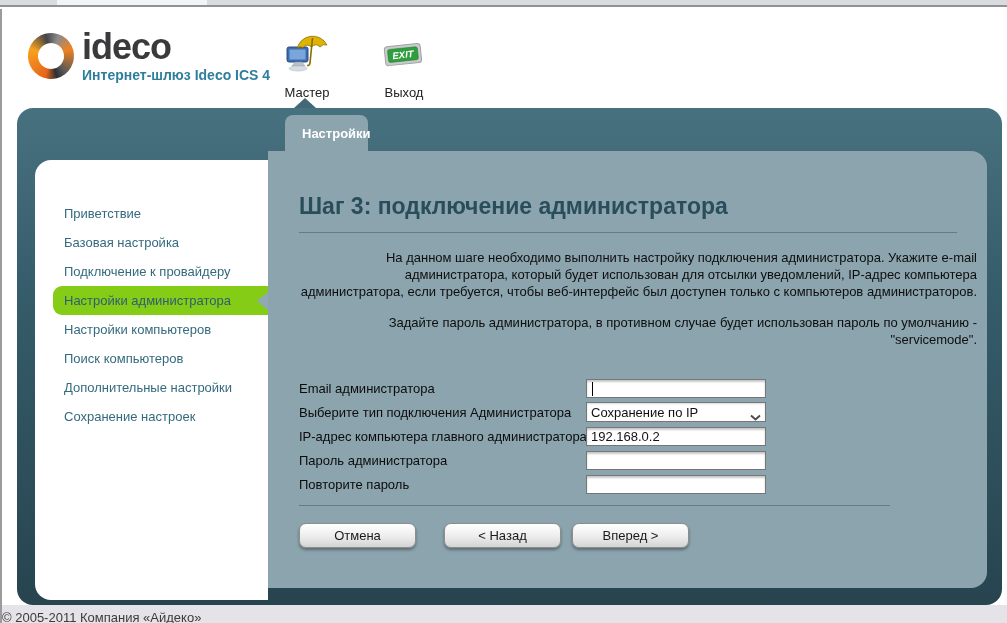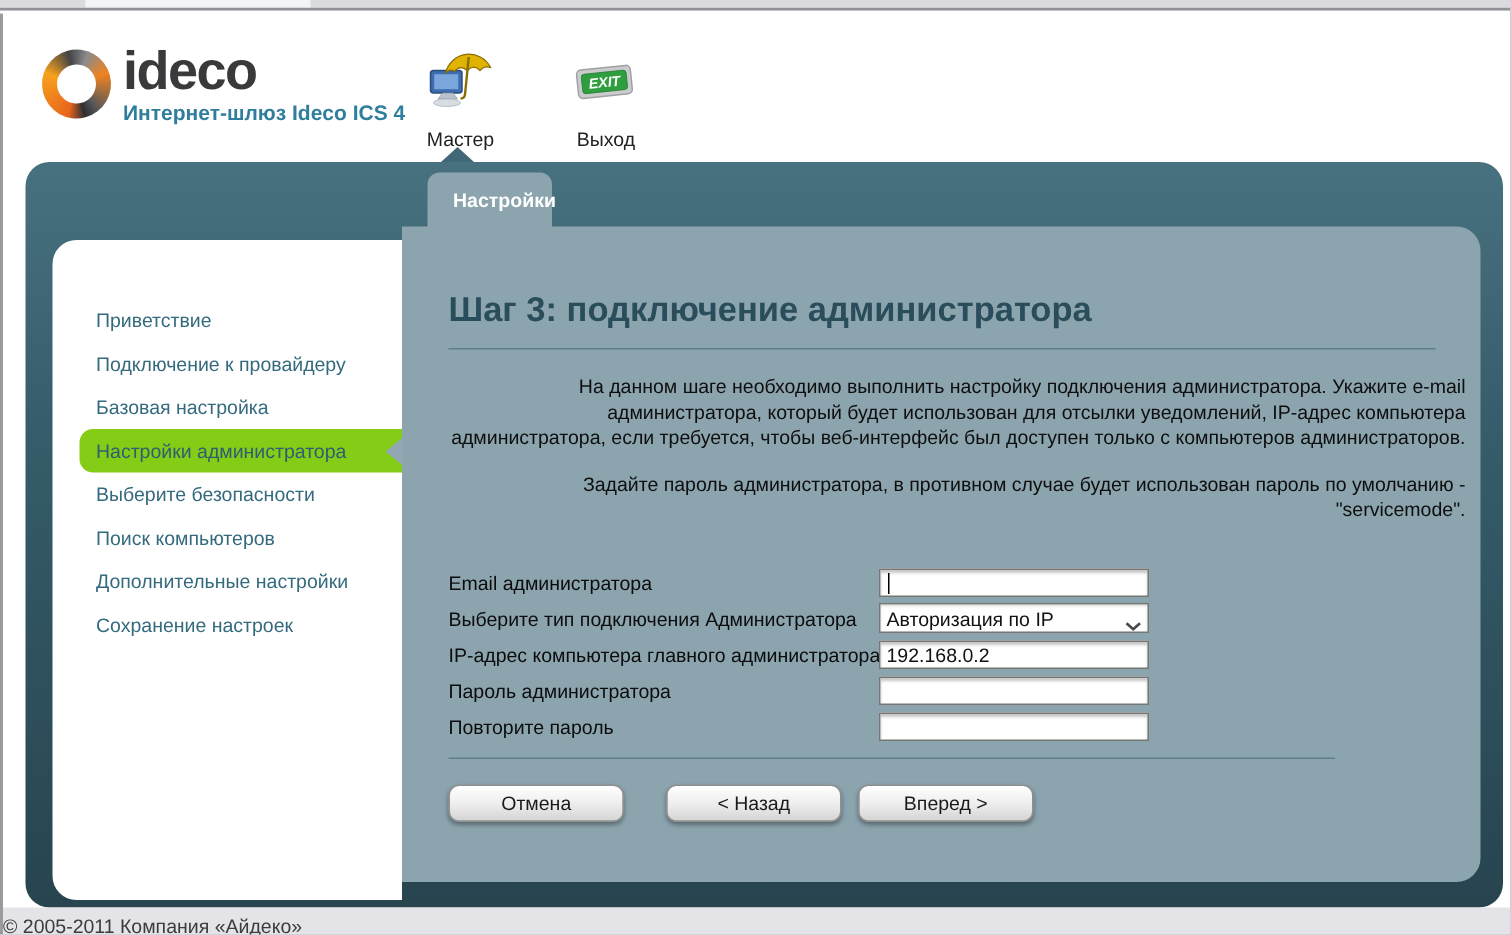--- a/index.html
+++ b/index.html
@@ -130,45 +130,45 @@
 
 <div class="pointer-up"></div>
 
 <div class="panel">
   <div class="tab">
     <span>Настройки</span>
   </div>
 
   <div class="sidebar" id="sidebar-list">
       <div class="sidebar-item">Приветствие</div>
+      <div class="sidebar-item">Базовая настройка</div>
       <div class="sidebar-item">Подключение к провайдеру</div>
-      <div class="sidebar-item">Базовая настройка</div>
       <div class="sidebar-item active">Настройки администратора</div>
-      <div class="sidebar-item">Выберите безопасности</div>
+      <div class="sidebar-item">Настройки компьютеров</div>
       <div class="sidebar-item">Поиск компьютеров</div>
       <div class="sidebar-item">Дополнительные настройки</div>
       <div class="sidebar-item">Сохранение настроек</div>
     </div>
 
   <div class="content">
     <div class="content-inner">
       <h1 class="page-title">Шаг 3: подключение администратора</h1>
       <hr class="rule">
       <p class="para">На данном шаге необходимо выполнить настройку подключения администратора. Укажите e-mail администратора, который будет использован для отсылки уведомлений, IP-адрес компьютера администратора, если требуется, чтобы веб-интерфейс был доступен только с компьютеров администраторов.</p>
       <p class="para">Задайте пароль администратора, в противном случае будет использован пароль по умолчанию - "servicemode".</p>
 
       <div class="form" id="form-rows">
           <div class="form-row">
             <span class="form-label">Email администратора</span>
             <div class="input-wrap"><input class="txt-input" type="text" value="" style=""><span class="caret"></span></div>
           </div>
           <div class="form-row">
             <span class="form-label">Выберите тип подключения Администратора</span>
             <div class="select">
-              <span>Авторизация по IP</span>
+              <span>Сохранение по IP</span>
               <span class="chev"><svg width="11" height="7" viewBox="0 0 11 7">
                   <polyline points="1,1.5 5.5,5.5 10,1.5" fill="none" stroke="#4a4a4a" stroke-width="1.8"></polyline>
                 </svg></span>
             </div>
           </div>
           <div class="form-row">
             <span class="form-label">IP-адрес компьютера главного администратора</span>
             <div class="input-wrap"><input class="txt-input" type="text" value="192.168.0.2" style=""></div>
           </div>
           <div class="form-row">

